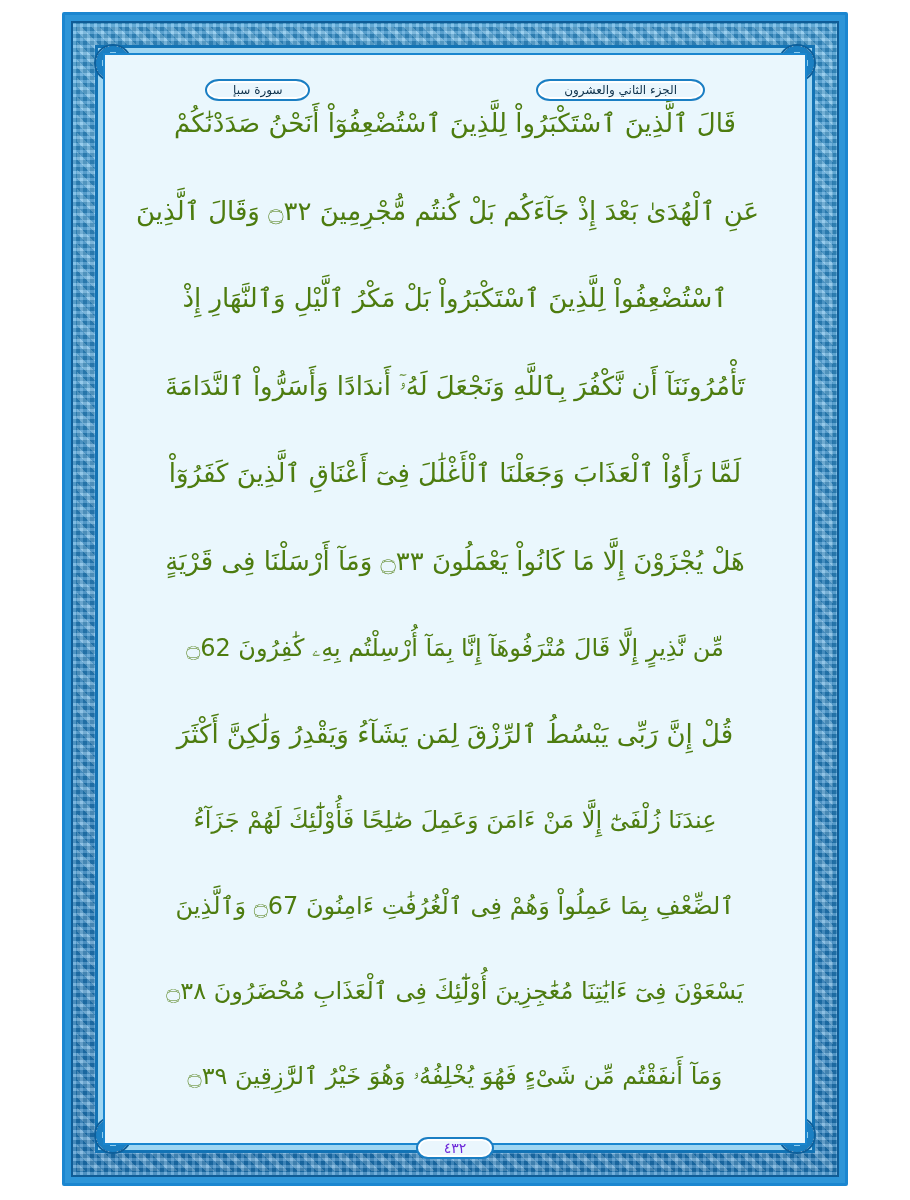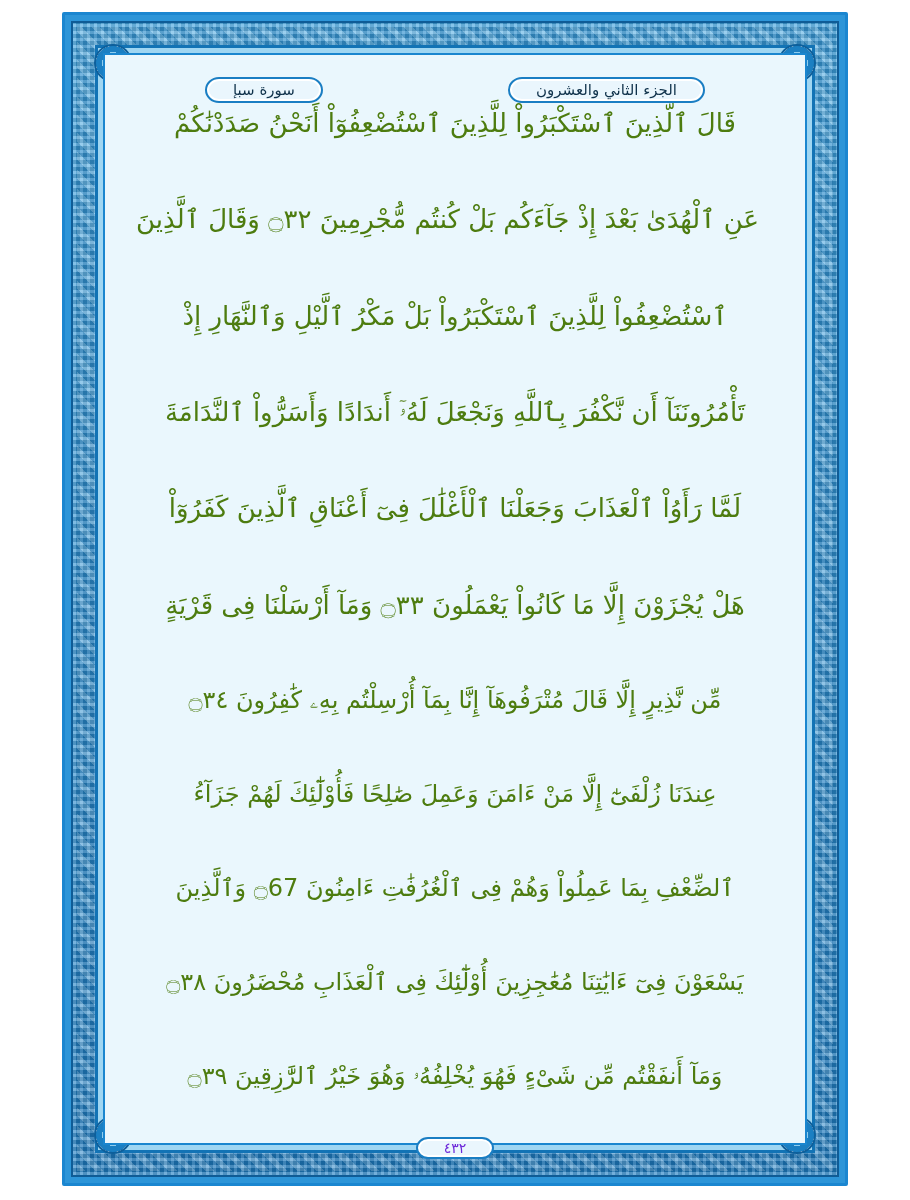--- a/index.html
+++ b/index.html
@@ -100,21 +100,21 @@
     align-items: center;
     justify-content: space-between;
     z-index: 6;
   }
   .cartouche {
     background: #eaf6fd;
     border: 2px solid #1a7ec3;
     border-radius: 14px / 50%;
     padding: 2px 26px;
     font-family: "DejaVu Sans", sans-serif;
-    font-size: 15px;
+    font-size: 12px;
     color: #10324b;
     white-space: nowrap;
     box-shadow: inset 0 0 0 2px #ffffff;
     direction: rtl;
   }
 
   
   .text-body {
     position: absolute;
     left: 46px;
@@ -197,21 +197,22 @@
           <div class="cartouche">سورة سبإ</div>
         </div>
 
         <div class="text-body">
           <div class="ayah-line">قَالَ ٱلَّذِينَ ٱسْتَكْبَرُواْ لِلَّذِينَ ٱسْتُضْعِفُوٓاْ أَنَحْنُ صَدَدْنَٰكُمْ</div>
           <div class="ayah-line">عَنِ ٱلْهُدَىٰ بَعْدَ إِذْ جَآءَكُم بَلْ كُنتُم مُّجْرِمِينَ ۝٣٢ وَقَالَ ٱلَّذِينَ</div>
           <div class="ayah-line">ٱسْتُضْعِفُواْ لِلَّذِينَ ٱسْتَكْبَرُواْ بَلْ مَكْرُ ٱلَّيْلِ وَٱلنَّهَارِ إِذْ</div>
           <div class="ayah-line">تَأْمُرُونَنَآ أَن نَّكْفُرَ بِٱللَّهِ وَنَجْعَلَ لَهُۥٓ أَندَادًا وَأَسَرُّواْ ٱلنَّدَامَةَ</div>
           <div class="ayah-line">لَمَّا رَأَوُاْ ٱلْعَذَابَ وَجَعَلْنَا ٱلْأَغْلَٰلَ فِىٓ أَعْنَاقِ ٱلَّذِينَ كَفَرُوٓاْ</div>
           <div class="ayah-line">هَلْ يُجْزَوْنَ إِلَّا مَا كَانُواْ يَعْمَلُونَ ۝٣٣ وَمَآ أَرْسَلْنَا فِى قَرْيَةٍ</div>
-          <div class="ayah-line small">مِّن نَّذِيرٍ إِلَّا قَالَ مُتْرَفُوهَآ إِنَّا بِمَآ أُرْسِلْتُم بِهِۦ كَٰفِرُونَ ۝٣٤</div>
+          <div class="ayah-line small">مِّن نَّذِيرٍ إِلَّا قَالَ مُتْرَفُوهَآ إِنَّا بِمَآ أُرْسِلْتُم بِهِۦ كَٰفِرُونَ ۝62</div>
+          <div class="ayah-line">قُلْ إِنَّ رَبِّى يَبْسُطُ ٱلرِّزْقَ لِمَن يَشَآءُ وَيَقْدِرُ وَلَٰكِنَّ أَكْثَرَ</div>
           <div class="ayah-line small">عِندَنَا زُلْفَىٰٓ إِلَّا مَنْ ءَامَنَ وَعَمِلَ صَٰلِحًا فَأُوْلَٰٓئِكَ لَهُمْ جَزَآءُ</div>
           <div class="ayah-line small">ٱلضِّعْفِ بِمَا عَمِلُواْ وَهُمْ فِى ٱلْغُرُفَٰتِ ءَامِنُونَ ۝67 وَٱلَّذِينَ</div>
           <div class="ayah-line small">يَسْعَوْنَ فِىٓ ءَايَٰتِنَا مُعَٰجِزِينَ أُوْلَٰٓئِكَ فِى ٱلْعَذَابِ مُحْضَرُونَ ۝٣٨</div>
           <div class="ayah-line small">وَمَآ أَنفَقْتُم مِّن شَىْءٍ فَهُوَ يُخْلِفُهُۥ وَهُوَ خَيْرُ ٱلرَّٰزِقِينَ ۝٣٩</div>
         </div>
 
         <div class="footer">
           <div class="page-number">٤٣٢</div>
         </div>
 

